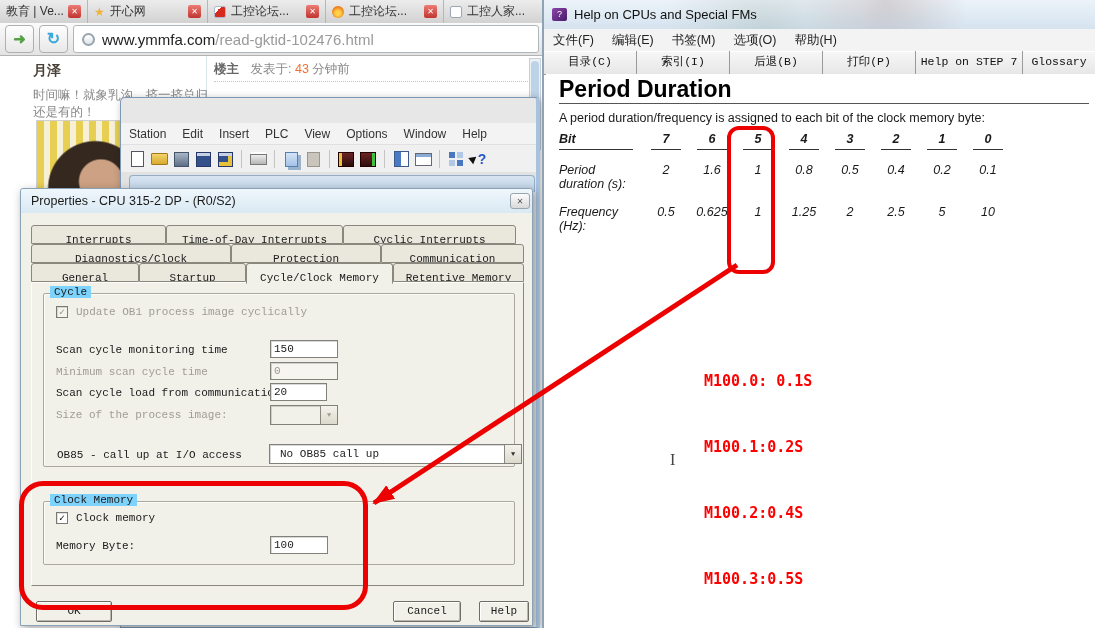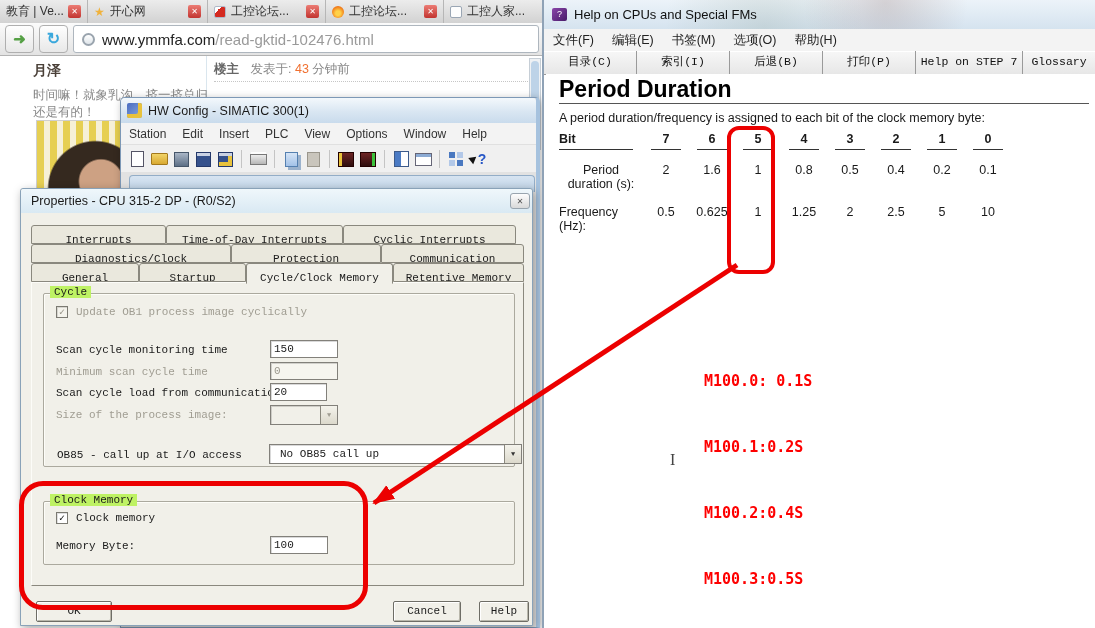--- a/index.html
+++ b/index.html
@@ -102,21 +102,21 @@
   .pdclose{left:489px;top:4px;width:20px;height:16px;background:linear-gradient(#fdfdfd,#d9d9d9);
     border:1px solid #98a4ae;border-radius:3px;text-align:center;line-height:15px;font-size:10px;color:#555;box-sizing:border-box;}
   .tabrow{display:flex;}
   .ptab{height:19px;box-sizing:border-box;border:1px solid #8a887e;border-radius:3px 3px 0 0;
     background:#eae8dd;text-align:center;padding-top:8px;white-space:nowrap;overflow:hidden;}
   .ptab.active{background:#f1f0e9;border-bottom:1px solid #f1f0e9;height:21px;margin-bottom:-2px;position:relative;z-index:3;}
   #tabs{left:10px;top:36px;width:493px;}
   .page{left:10px;top:93px;width:491px;height:302px;background:#f1f0e9;
     border-top:1px solid #fcfcf8;border-left:1px solid #fcfcf8;border-right:1px solid #8a887e;border-bottom:1px solid #8a887e;}
   .grp{border:1px solid #aba99e;box-shadow:inset 1px 1px 0 #fdfdf8;border-radius:2px;}
-  .grp .legend{position:absolute;top:-8px;left:6px;background:#bef264;padding:0 4px;}
+  .grp .legend{position:absolute;top:-8px;left:6px;background:#7dd3fc;padding:0 4px;}
   .dis{color:#a09d92;}
   .cb{width:12px;height:12px;background:#fff;border:1px solid #7b7a72;box-shadow:inset 1px 1px 0 rgba(0,0,0,.12);
     text-align:center;line-height:11px;font-size:10px;color:#1a1a1a;box-sizing:border-box;}
   .cb.grey{color:#9a978c;background:#f4f3ec;}
   .tb{height:18px;background:#fff;border:1px solid #82807a;box-shadow:inset 1px 1px 0 rgba(0,0,0,.15);
     line-height:16px;padding-left:3px;box-sizing:border-box;}
   .tb.dis2{background:#f6f5ef;color:#9a978c;}
   .dd{height:20px;background:#fff;border:1px solid #82807a;box-shadow:inset 1px 1px 0 rgba(0,0,0,.15);
     display:flex;box-sizing:border-box;}
   .dd .txt{flex:1;line-height:18px;padding-left:10px;}
@@ -142,27 +142,27 @@
   .hmenu span{padding:0 9px;}
   .htools{left:0;top:51px;right:0;height:23px;background:#efefef;border-bottom:1px solid #9a9a9a;display:flex;}
   .hbtn{box-sizing:border-box;border-right:1px solid #9a9a9a;box-shadow:inset 0 1px 0 #fff;
     background:linear-gradient(#f7f7f7,#e7e7e7);text-align:center;line-height:22px;
     font-family:"Liberation Mono","DejaVu Sans Mono",monospace;font-size:11.5px;color:#111;white-space:nowrap;overflow:hidden;}
   #hcontent{left:2px;top:74px;width:551px;height:554px;background:#fff;color:#1a1a1a;}
   .h1{left:13px;top:2px;font-size:23px;font-weight:bold;color:#000;}
   .hrule{left:13px;top:29px;width:530px;border-top:1px solid #555;}
   .hintro{left:13px;top:37px;font-size:12.5px;}
   #htable{left:13px;top:58px;border-collapse:collapse;font-size:12.5px;}
-  #htable td{vertical-align:top;padding:0;}
+  #htable td{vertical-align:top;padding:0;font-style:italic;}
   #htable .lc{width:84px;}
   #htable .vc{width:46px;text-align:center;}
   .hu{display:inline-block;border-bottom:1px solid #333;padding-bottom:3px;font-weight:bold;}
   .hu.num{min-width:30px;text-align:center;}
   .hu.bitl{min-width:74px;text-align:left;}
-  #htable .r1 td{padding-top:13px;text-align:center;}
+  #htable .r1 td{padding-top:13px;}
   #htable .r2 td{padding-top:14px;}
   .m100{left:158px;top:252px;font-family:"DejaVu Sans Mono","Liberation Mono",monospace;
     font-weight:bold;font-size:15px;line-height:22px;color:#fe0000;white-space:pre;}
   .ibeam{left:124px;top:377px;font-family:"Liberation Serif",serif;font-size:16px;color:#444;}
 
   
   .ann-rect{border:4px solid #ec0000;border-radius:12px;pointer-events:none;}
   #ann-bit5{left:727px;top:126px;width:40px;height:140px;}
   #ann-clock{left:19px;top:481px;width:339px;height:119px;border-width:5px;border-radius:24px;}
   #ann-arrow{left:0;top:0;pointer-events:none;}
@@ -220,24 +220,20 @@
       </div>
       <div class="abs fdots"></div>
       <div class="abs fcliplink"></div>
       <div class="abs fsbar">
           <i></i>
         </div>
     </div>
   </div>
 
   <div class="abs" id="hw">
-    <div class="abs hwtitle">
-      <span class="hwicon"></span>
-      <span>HW Config - SIMATIC 300(1)</span>
-    </div>
     <div class="abs hwmenu">
       <span>Station</span>
       <span>Edit</span>
       <span>Insert</span>
       <span>PLC</span>
       <span>View</span>
       <span>Options</span>
       <span>Window</span>
       <span>Help</span>
     </div>

